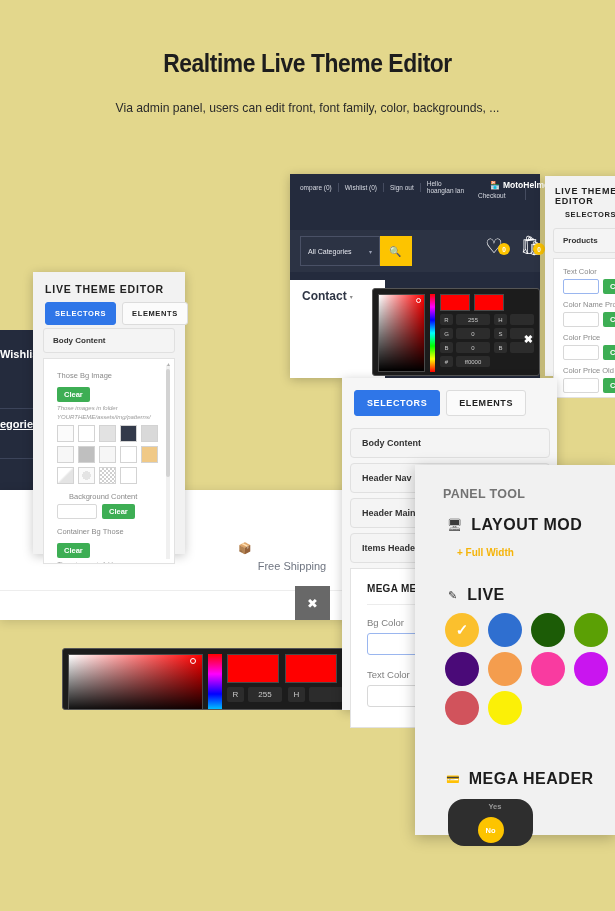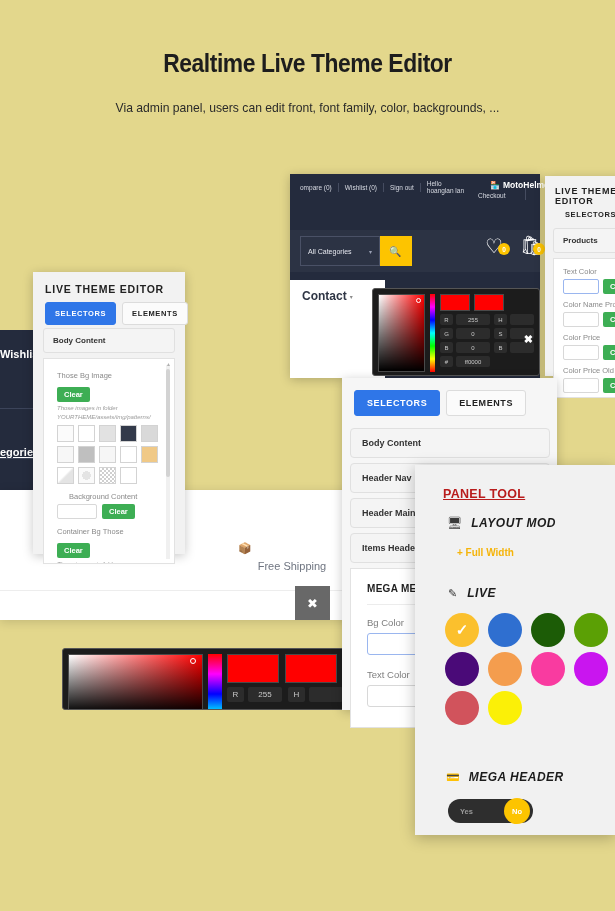--- a/index.html
+++ b/index.html
@@ -55,27 +55,27 @@
 
   .swatch{ width:17px; height:17px; border:1px solid #d3d3d3; background:#fafafa; }
 
   
   .dark{ background:#242b3d; }
   .darkbar{ color:#d8dbe3; font-size:6.5px; }
 
   
   .pt-wrap{ position:absolute; left:415px; top:465px; width:200px; height:370px;
             background:#f1f1f1; box-shadow:0 3px 14px rgba(0,0,0,.25); }
-  .pt-title{ font-size:12.5px; font-weight:bold; letter-spacing:.3px; color:#b91c1c;text-decoration:underline; }
-  .pt-sec{ font-size:12px; font-weight:bold; letter-spacing:.5px; color:#1c1c1c;font-style:italic; }
+  .pt-title{ font-size:12.5px; font-weight:bold; letter-spacing:.3px; color:#737373; }
+  .pt-sec{ font-size:16px; font-weight:bold; letter-spacing:.5px; color:#1c1c1c; }
   .pt-link{ color:#f5b40a; font-size:10px; font-weight:bold; }
   .dot{ width:34px; height:34px; border-radius:50%; display:flex; align-items:center; justify-content:center; }
   .toggle{
-    width:85px; height:24px; border-radius:16px; background:#2e2e2e;
-    display:flex; align-items:center; justify-content:space-between; padding:3px;
+    width:85px; height:47px; border-radius:16px; background:#2e2e2e;
+    display:flex; align-items:center; justify-content:space-between; padding:3px;flex-direction:column;
   }
   .tg-no{ width:26px; height:26px; border-radius:50%; background:#fdc400;
           display:flex; align-items:center; justify-content:center;
           font-size:7.5px; font-weight:bold; color:#fff; }
   .tg-yes{ font-size:7.5px; font-weight:bold; color:#9a9a9a; padding-left:9px; }
 
   
   .cp{ background:#1c1c1c; border:1px solid #555; border-radius:3px; padding:5px; display:flex; gap:5px; }
   .cp-sat{ border:1px solid #4a4a4a;
      background:
@@ -96,21 +96,21 @@
 </style>
 </head>
 <body>
 
 <div class="page-title">Realtime Live Theme Editor</div>
 <div class="page-sub">Via admin panel, users can edit front, font family, color, backgrounds, ...</div>
 
 <div class="panel dark" style="left:0;top:330px;width:115px;height:160px;box-shadow:none;">
   <div class="darkbar" style="position:absolute;left:0;top:18px;font-size:11px;font-weight:bold;color:#fff;">Wishlis</div>
   <div style="position:absolute;left:0;top:78px;width:100%;height:1px;background:#3c445a;"></div>
-  <div class="darkbar" style="position:absolute;left:0;top:116px;font-size:11px;font-weight:bold;color:#fff;text-decoration:underline;">egorie</div>
+  <div class="darkbar" style="position:absolute;left:0;top:88px;font-size:11px;font-weight:bold;color:#fff;text-decoration:underline;">egorie</div>
   <div style="position:absolute;left:0;top:128px;width:100%;height:1px;background:#3c445a;"></div>
 </div>
 
 <div class="panel dark" style="left:290px;top:174px;width:250px;height:204px;">
 
   <div style="position:absolute;left:0;top:6px;width:100%;display:flex;align-items:flex-start;padding:0 4px;">
     <div style="display:flex;align-items:center;gap:0;font-size:6.5px;color:#d8dbe3;">
       <span style="padding:0 6px;">ompare (0)</span>
       <span style="width:1px;height:9px;background:#454c60;"></span>
       <span style="padding:0 6px;">Wishlist (0)</span>

